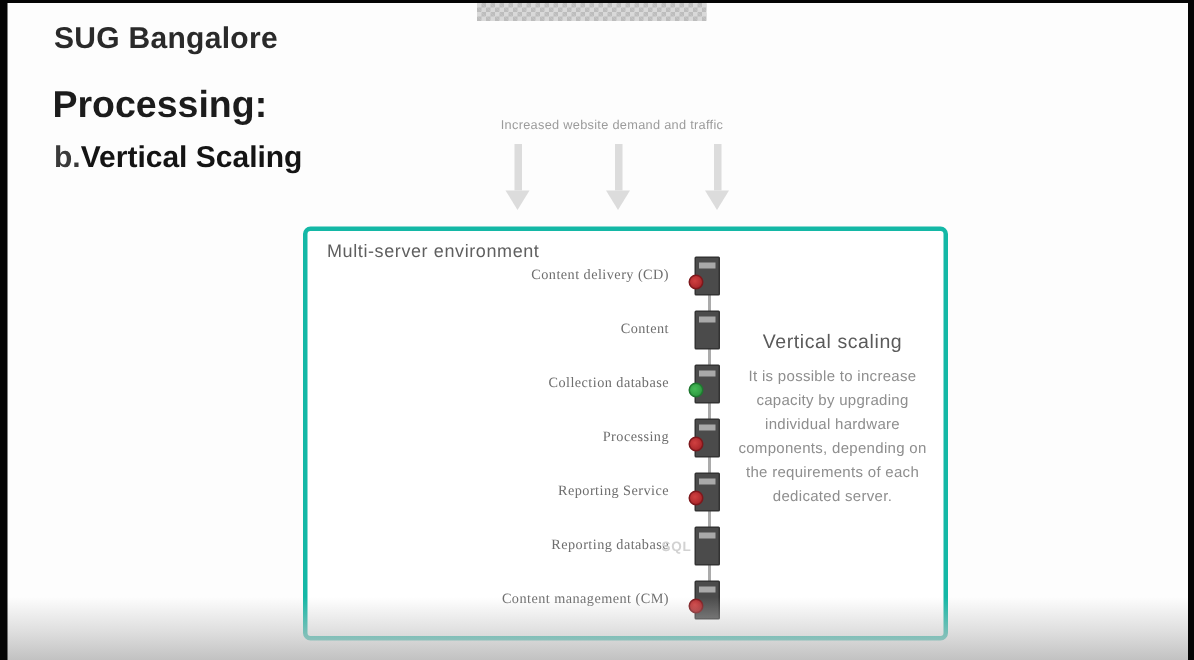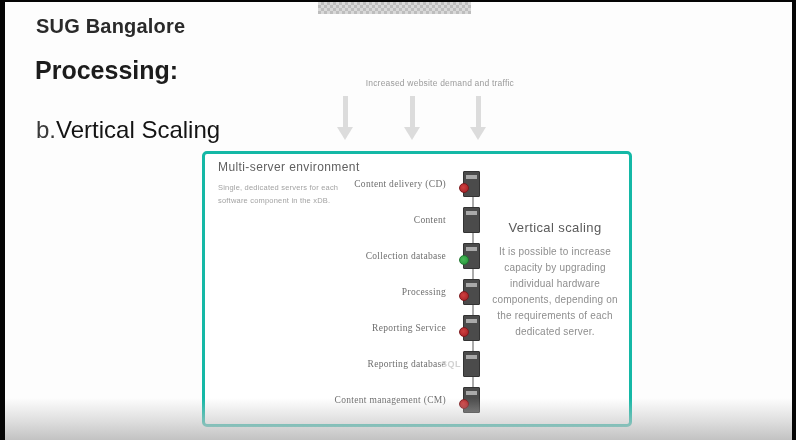--- a/index.html
+++ b/index.html
@@ -30,28 +30,28 @@
 
   .slide-header {
     position: absolute; left: 36px; top: 15px;
     font-size: 20px; font-weight: bold; color: #2a2a2a; letter-spacing: 0.2px;
   }
   .page-title {
     position: absolute; left: 35px; top: 56px;
     font-size: 25px; font-weight: bold; color: #1c1c1c;
   }
   .page-subtitle {
-    position: absolute; left: 36px; top: 116px;
-    font-size: 24px; color: #141414;
+    position: absolute; left: 36px; top: 94px;
+    font-size: 20px; color: #141414; font-weight: bold;
   }
   .page-subtitle .prefix { color: #3a3a3a; }
 
   .demand-label {
-    position: absolute; left: 324px; top: 78px; width: 190px;
-    text-align: right;
+    position: absolute; left: 313px; top: 78px; width: 190px;
+    text-align: center;
     font-size: 8.5px; color: #9b9b9b; letter-spacing: 0.2px;
   }
   .down-arrow {
     position: absolute; top: 96px; width: 17px; height: 45px;
   }
   .down-arrow .stem {
     position: absolute; left: 6px; top: 0; width: 5px; height: 31px;
     background: #dcdcdc;
   }
   .down-arrow .head {
@@ -150,21 +150,20 @@
       <div class="head"></div>
     </div>
     <div class="down-arrow" style="left: 470px;">
       <div class="stem"></div>
       <div class="head"></div>
     </div>
   </div>
 
 <div class="diagram">
   <div class="diagram-title">Multi-server environment</div>
-  <div class="diagram-desc"><span>Single, dedicated servers for each</span><br><span>software component in the xDB.</span></div>
   <div class="connector"></div>
   <div id="server-rows">
       <div class="server-row" style="top: 17px;">
         <span class="srv-label">Content delivery (CD)</span>
         <div class="srv-icon">
           <div class="srv-band"></div>
           <div class="srv-dot red"></div>
         </div>
       </div>
       <div class="server-row" style="top: 53px;">

